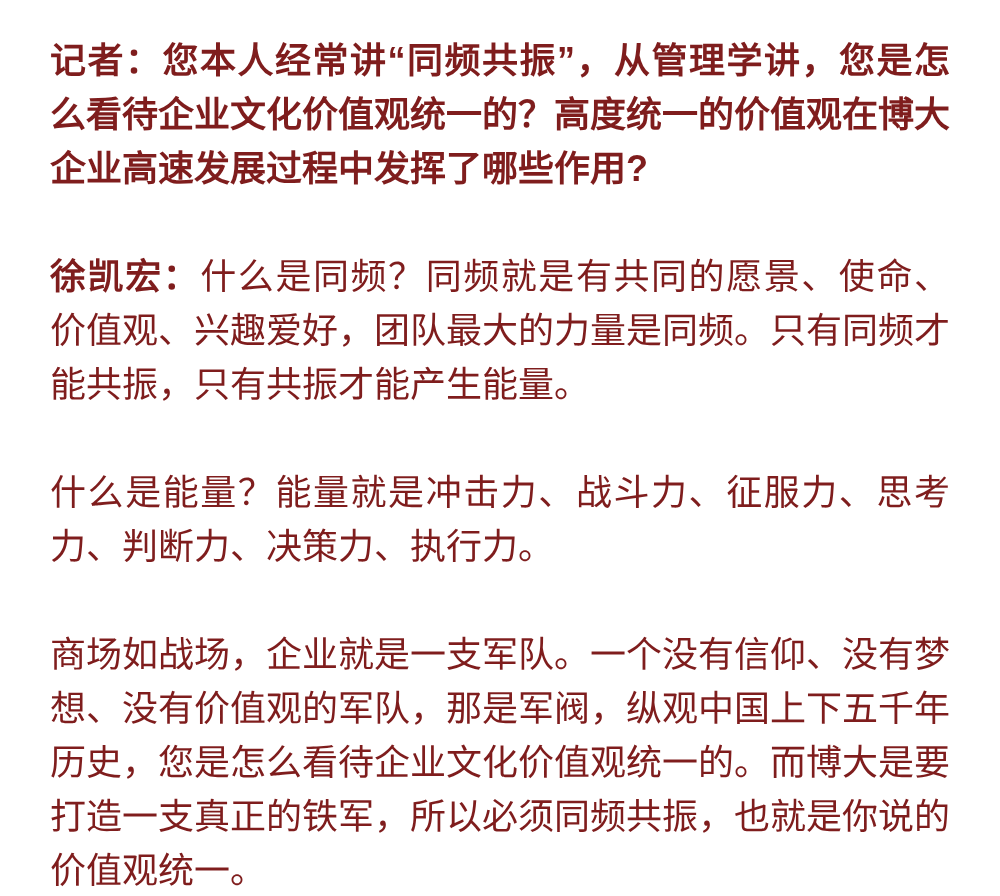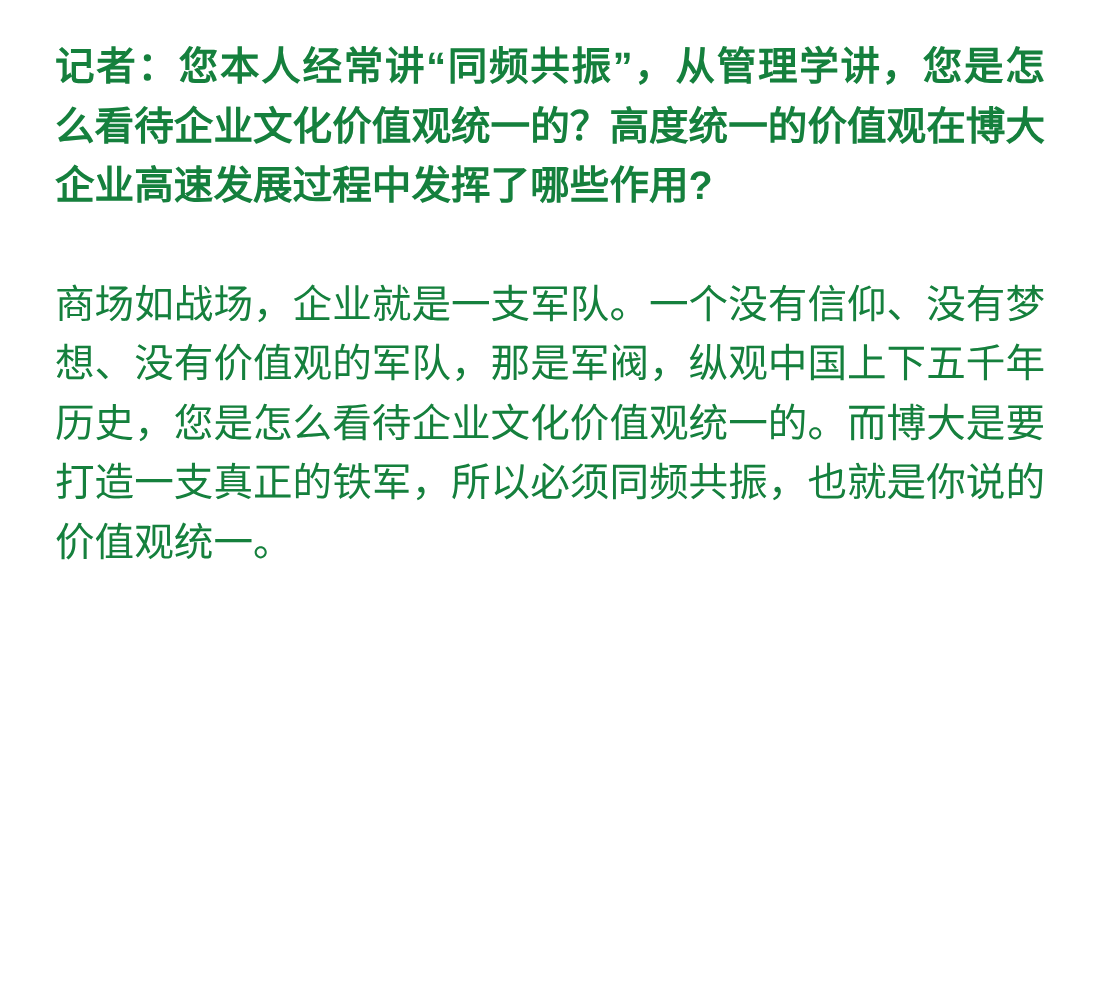--- a/index.html
+++ b/index.html
@@ -15,36 +15,38 @@
   }
   .article {
     box-sizing: border-box;
     width: 1000px;
     padding: 34px 50px 0 50px;
   }
   .para {
     margin: 0 0 54px 0;
     font-size: 36px;
     line-height: 54px;
-    color: #15803d;
+    color: #7f1d1d;
     text-align: justify;
     text-justify: inter-character;
     word-break: normal;
   }
   .para.bold {
     font-weight: 700;
   }
   .speaker {
     font-weight: 700;
   }
 </style>
 </head>
 <body>
 
 <div class="article">
 
   <p class="para bold"><strong class="speaker">记者：</strong><span>您本人经常讲“同频共振”，从管理学讲，您是怎么看待企业文化价值观统一的？高度统一的价值观在博大企业高速发展过程中发挥了哪些作用?</span></p>
 
+  <p class="para"><strong class="speaker">徐凯宏：</strong><span>什么是同频？同频就是有共同的愿景、使命、价值观、兴趣爱好，团队最大的力量是同频。只有同频才能共振，只有共振才能产生能量。</span></p>
 
+  <p class="para"><span>什么是能量？能量就是冲击力、战斗力、征服力、思考力、判断力、决策力、执行力。</span></p>
 
   <p class="para"><span>商场如战场，企业就是一支军队。一个没有信仰、没有梦想、没有价值观的军队，那是军阀，纵观中国上下五千年历史，您是怎么看待企业文化价值观统一的。而博大是要打造一支真正的铁军，所以必须同频共振，也就是你说的价值观统一。</span></p>
 
 </div>
 
 </body></html>

